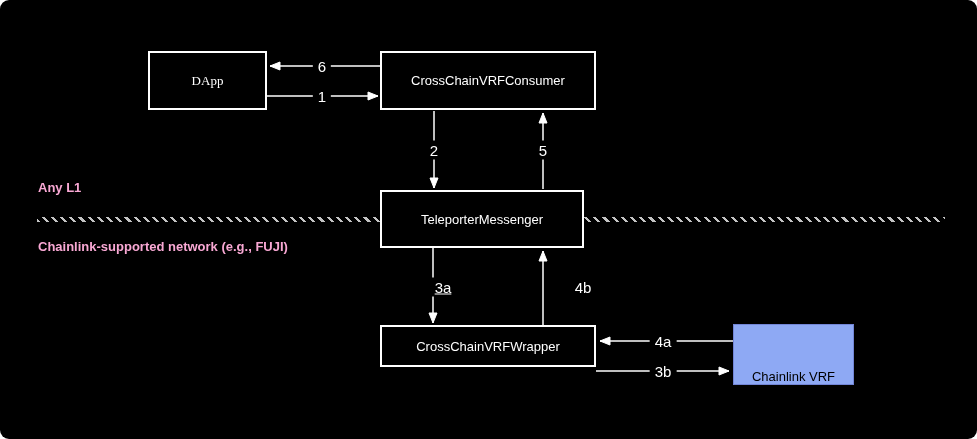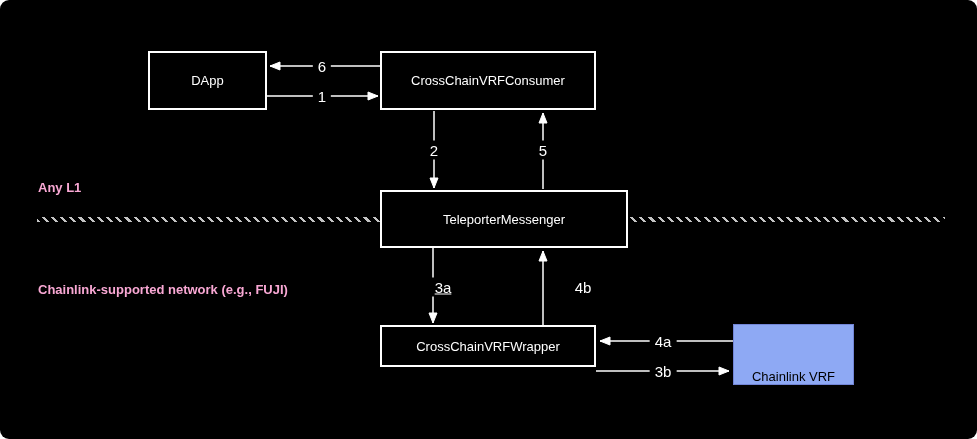--- a/index.html
+++ b/index.html
@@ -19,42 +19,42 @@
   .node {
     position: absolute;
     display: flex; align-items: center; justify-content: center;
     background: #000000;
     border: 2px solid #ffffff;
     color: #ffffff;
     font-size: 13px;
     text-align: center;
     z-index: 3;
   }
-  .node-dapp        { left: 148px; top: 51px;  width: 119px; height: 59px; }
+  .node-dapp        { left: 148px; top: 51px;  width: 119px; height: 59px; font-family: Liberation Serif, serif; }
   .node-consumer    { left: 380px; top: 51px;  width: 216px; height: 59px; }
-  .node-teleporter  { left: 380px; top: 190px; width: 248px; height: 58px; }
+  .node-teleporter  { left: 380px; top: 190px; width: 204px; height: 58px; }
   .node-wrapper     { left: 380px; top: 325px; width: 216px; height: 42px; }
   .node-chainlink   {
     left: 733px; top: 324px; width: 121px; height: 61px;
     background: #8EA9F4;
     border: 1px solid #7285D6;
     color: #000000;
     align-items: flex-end;
   }
   
   .region-label {
     position: absolute;
     color: #f9a8d4;
     font-size: 13px;
     font-weight: bold;
     white-space: nowrap;
     z-index: 2;
   }
   .region-top    { left: 38px; top: 180px; }
-  .region-bottom { left: 38px; top: 239px; margin-top: 43px; }
+  .region-bottom { left: 38px; top: 239px; }
   
   .divider {
     position: absolute;
     left: 37px; top: 217px;
     width: 908px; height: 5px;
     background: repeating-linear-gradient(
       45deg,
       #c4c4c4 0px, #c4c4c4 2.2px,
       transparent 2.2px, transparent 6.5px
     );

